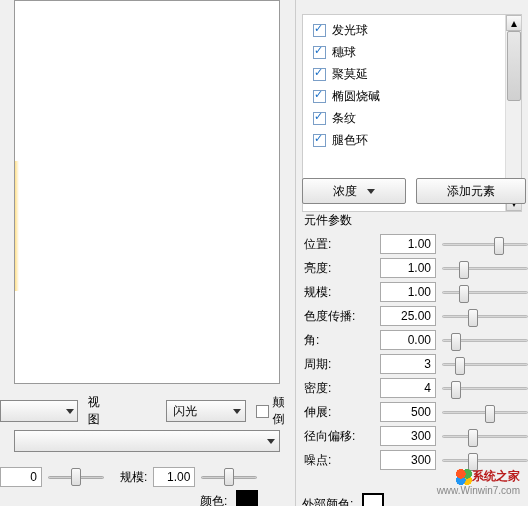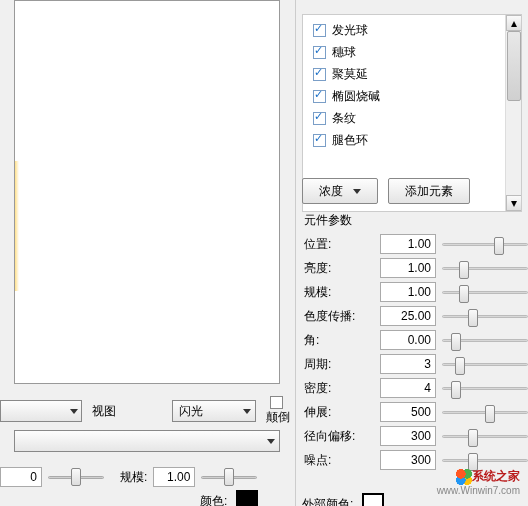--- a/index.html
+++ b/index.html
@@ -7,21 +7,21 @@
   
   .left-pane { position: absolute; left: 0; top: 0; width: 295px; height: 490px; background: #f0f0f0; }
   .preview { position: absolute; left: 14px; top: 0; width: 266px; height: 384px; background: #fff; border: 1px solid #999; }
   .preview::after { content:""; position:absolute; left:0; top:160px; width:4px; height:130px; background:linear-gradient(to right,#ffe08a,transparent); }
   
   .view-row { position: absolute; left: 0; top: 398px; width: 295px; height: 26px; display:flex; align-items:center; }
   .dd-empty { width: 82px; height: 22px; background: linear-gradient(#fdfdfd,#e6e6e6); border:1px solid #888; display:flex; align-items:center; justify-content:flex-end; padding-right:3px; }
   .dd-arrow { width:0;height:0;border-left:4px solid transparent;border-right:4px solid transparent;border-top:5px solid #333; }
   .view-label { margin: 0 8px 0 10px; }
   .dd-view { width: 84px; height: 22px; background: linear-gradient(#fdfdfd,#e6e6e6); border:1px solid #888; display:flex; align-items:center; justify-content:space-between; padding:0 4px 0 6px;margin-left:48px; }
-  .chk-wrap { display:flex; align-items:center; margin-left:10px;flex-direction:column; }
+  .chk-wrap { display:flex; align-items:center; margin-left:10px; }
   .chk { width:13px; height:13px; border:1px solid #888; background:#fff; margin-right:4px; }
   .chk.checked::after { content:"✓"; color:#1a6fc7; font-size:11px; position:relative; top:-2px; left:0; }
   
   .wide-dd { position:absolute; left:14px; top:430px; width:266px; height:22px; background: linear-gradient(#fdfdfd,#e6e6e6); border:1px solid #888; display:flex; align-items:center; justify-content:flex-end; padding-right:4px; }
   
   .bottom-row { position:absolute; left:0; top:462px; width:295px; height:30px; display:flex; align-items:center; }
   .num-field { width:42px; height:20px; border:1px solid #aaa; background:#fff; padding:2px 4px; text-align:right; }
   .slider { position:relative; height:20px; display:flex; align-items:center; margin:0 6px; }
   .slider .track { height:3px; background:#d0d0d0; border:1px solid #aaa; width:56px; border-radius:2px; }
   .slider .thumb { position:absolute; left:50%; transform:translateX(-50%); top:1px; width:10px; height:18px; background:linear-gradient(#fafafa,#ddd); border:1px solid #888; border-radius:2px; }
@@ -34,21 +34,21 @@
   .check-list { padding:4px 0 0 10px; }
   .check-item { display:flex; align-items:center; height:22px; }
   .check-item .cb { width:13px; height:13px; border:1px solid #7a9ec7; background:#fff; margin-right:6px; position:relative; }
   .check-item .cb::after { content:"✓"; color:#1a6fc7; font-size:11px; position:absolute; top:-3px; left:0; }
   .scrollbar { position:absolute; right:0; top:0; width:16px; height:100%; background:#f0f0f0; border-left:1px solid #ddd; }
   .sb-btn { width:16px; height:16px; background:linear-gradient(#fafafa,#e0e0e0); border:1px solid #bbb; display:flex; align-items:center; justify-content:center; }
   .sb-thumb { position:absolute; top:16px; left:1px; width:14px; height:70px; background:linear-gradient(#e8e8e8,#d0d0d0); border:1px solid #aaa; border-radius:2px; }
   .sb-down { position:absolute; bottom:0; }
   
   .btn-row { position:absolute; left:6px; top:178px; display:flex; gap:10px; }
-  .btn { height:26px; padding:0 16px; background:linear-gradient(#fdfdfd,#e4e4e4); border:1px solid #888; border-radius:2px; display:flex; align-items:center; cursor:pointer;justify-content:space-between; }
+  .btn { height:26px; padding:0 30px; background:linear-gradient(#fdfdfd,#e4e4e4); border:1px solid #888; border-radius:2px; display:flex; align-items:center; cursor:pointer;justify-content:space-between; }
   .btn .dd-arrow { margin-left:10px; }
   
   .params-title { position:absolute; left:8px; top:212px; }
   .params { position:absolute; left:6px; top:232px; right:0; }
   .param-row { display:flex; align-items:center; height:24px; margin-bottom:0; }
   .p-label { width:78px; padding-left:2px; }
   .p-field { width:56px; height:20px; border:1px solid #aaa; background:#fff; padding:2px 4px; text-align:right; margin-right:6px; }
   .p-slider { flex:1; position:relative; display:flex; align-items:center; }
   .p-slider .track { height:3px; width:100%; background:#d8d8d8; border:1px solid #bbb; border-radius:2px; }
   .p-slider .thumb { position:absolute; top:-6px; width:10px; height:18px; background:linear-gradient(#fafafa,#ddd); border:1px solid #888; border-radius:2px; }

